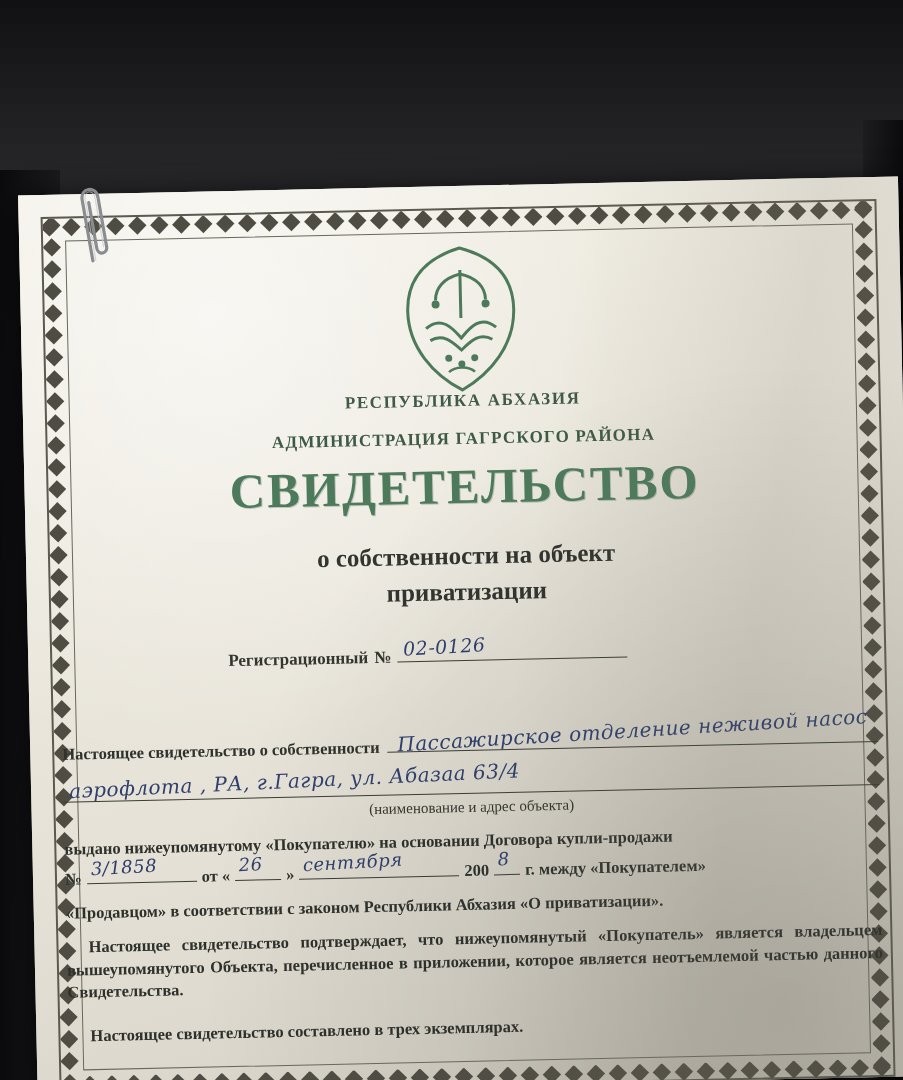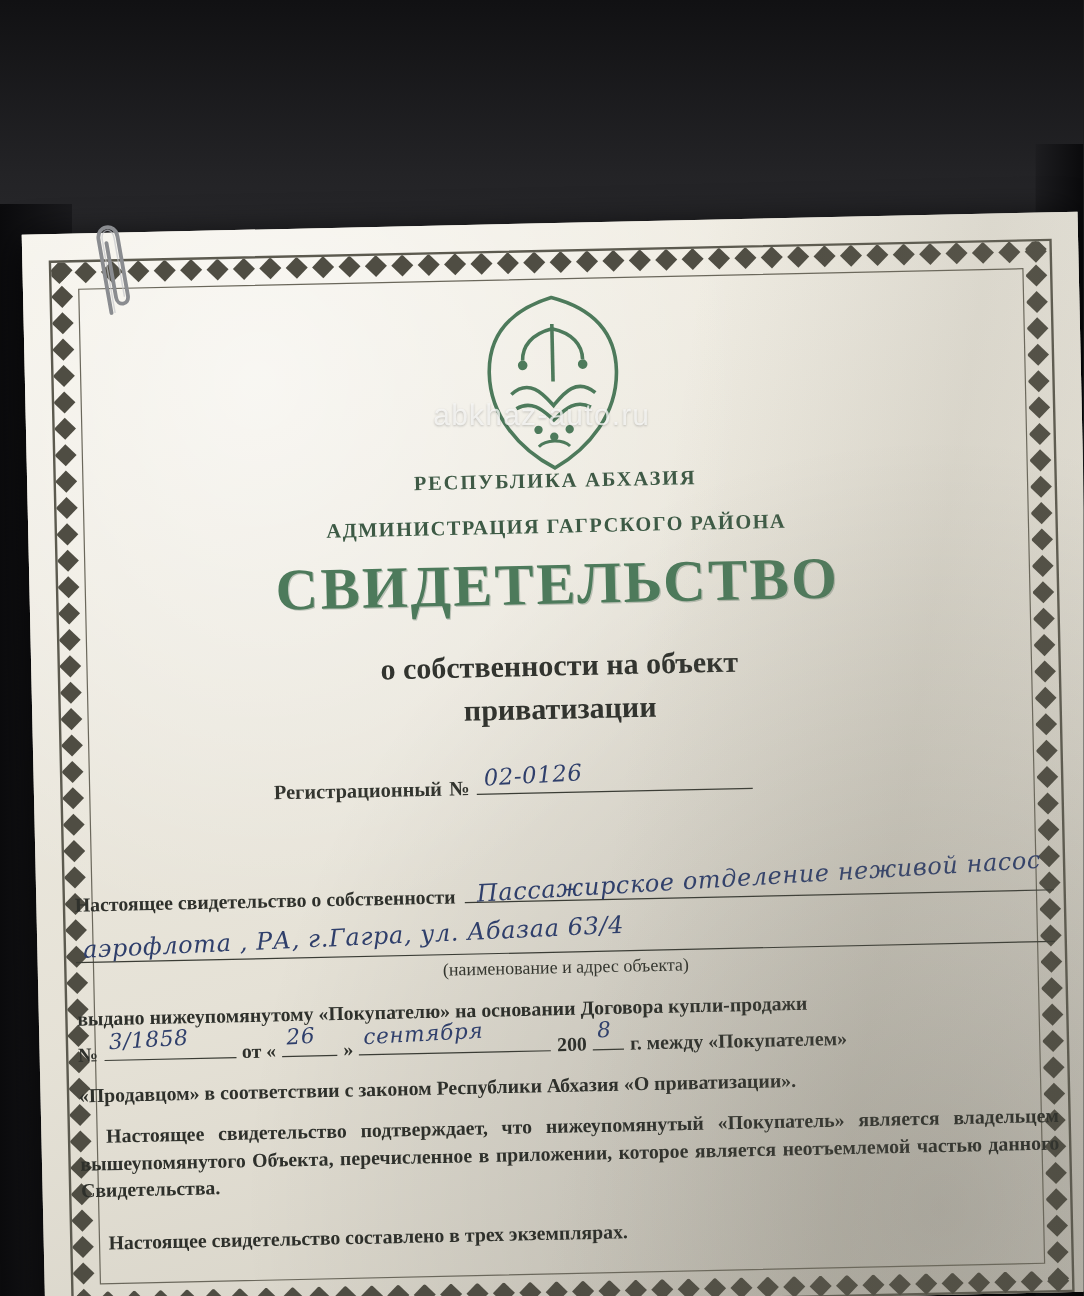--- a/index.html
+++ b/index.html
@@ -536,19 +536,18 @@
       <div class="para">«Продавцом»  в соответствии с законом Республики Абхазия «О приватизации».</div>
 
       <div class="para indent">Настоящее  свидетельство  подтверждает, что нижеупомянутый «Покупатель» является владельцем  вышеупомянутого Объекта, перечисленное в приложении,  которое  является неотъемлемой частью  данного  Свидетельства.</div>
 
       <div class="para indent" style="margin-top:22px">Настоящее свидетельство  составлено в трех экземплярах.</div>
     </div>
 
     <div class="fold"></div>
   </div>
 
-  <div class="watermark">abkhaz-auto.ru</div>
 
   <svg class="clip" viewBox="0 0 36 86">
     <path d="M10 82 L10 20 C10 8 26 8 26 20 L26 70 C26 78 16 78 16 70 L16 24" fill="none" stroke="#8a8c90" stroke-width="3.2" stroke-linecap="round"></path>
     <path d="M13 82 L13 21 C13 11 23 11 23 21 L23 70" fill="none" stroke="#c6c8cc" stroke-width="1.2" stroke-linecap="round" opacity=".7"></path>
   </svg>
 </div>
 
 </body></html>

